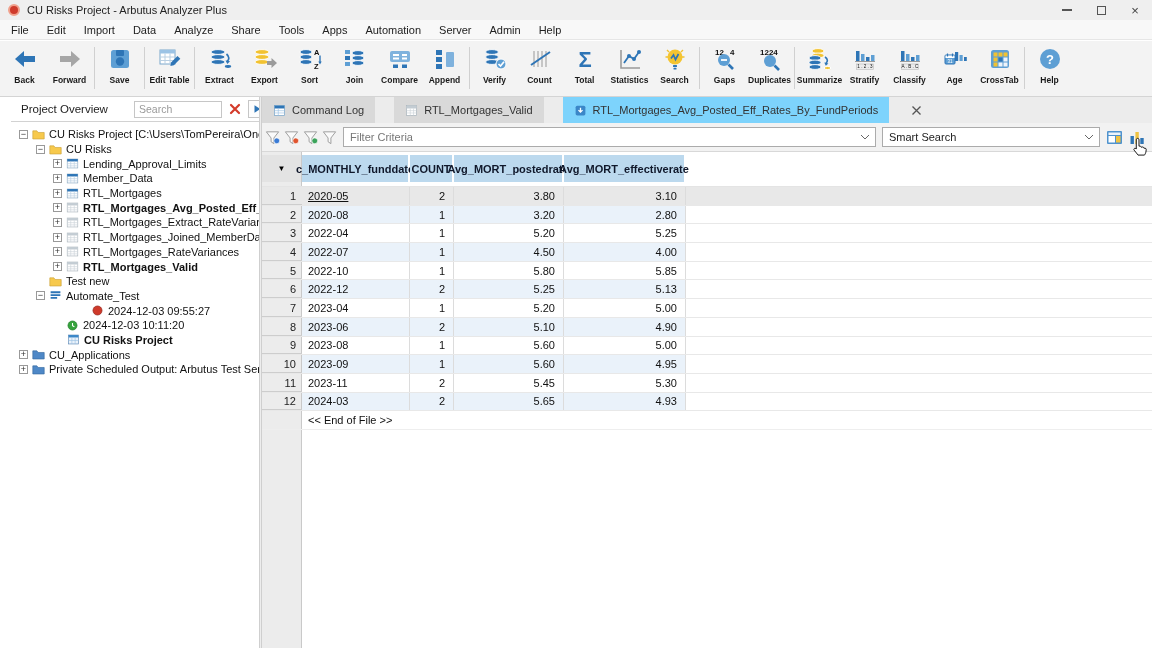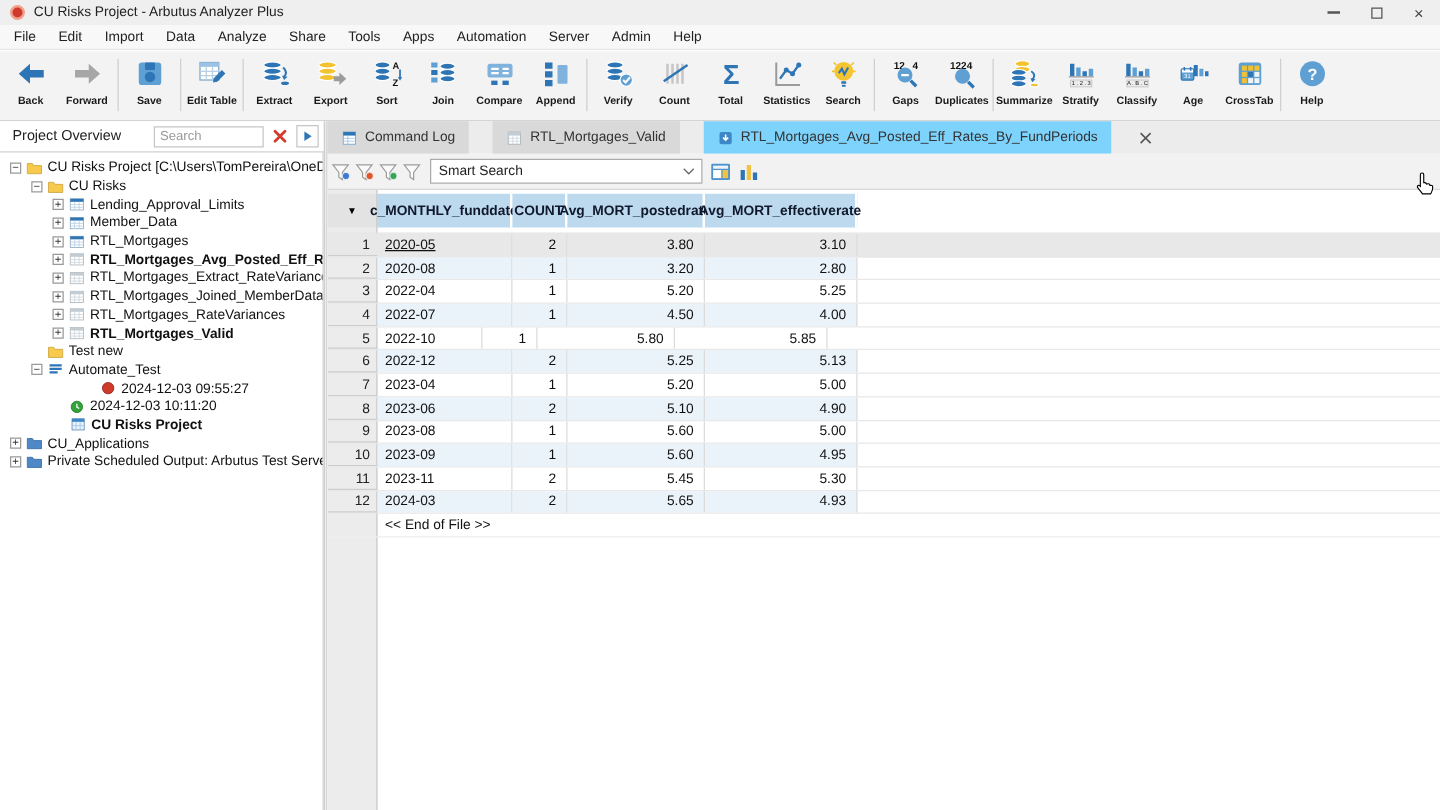--- a/index.html
+++ b/index.html
@@ -18,21 +18,21 @@
   .menubar{position:absolute;left:0;top:20px;width:1152px;height:20px;background:#f8f8f8;display:flex;align-items:center;padding-left:2px;border-bottom:1px solid #e6e6e6}
   .menu-item{padding:0 9px;font-size:11px;color:#222}
   
   .toolbar{position:absolute;left:0;top:41px;width:1152px;height:56px;background:#f3f3f3;border-bottom:1px solid #d4d4d4;display:flex;align-items:flex-start;padding:5px 0 0 2px}
   .tb-btn{width:45px;flex:none;display:flex;flex-direction:column;align-items:center}
   .tb-icon{width:26px;height:26px}
   .tb-icon svg{width:26px;height:26px}
   .tb-label{font-size:8.5px;font-weight:700;color:#1a1a1a;margin-top:3px;white-space:nowrap}
   .tb-sep{width:1px;height:42px;background:#d0d0d0;margin:1px 2px 0 2px;flex:none}
   
-  .left-panel{position:absolute;left:0;top:97px;width:259px;height:551px;background:#fff}
+  .left-panel{position:absolute;left:11px;top:97px;width:259px;height:551px;background:#fff}
   .panel-header{height:24px;display:flex;align-items:center}
   .panel-title{font-size:11.5px;color:#222;margin-left:10px;white-space:nowrap}
   .search-box{width:88px;height:17px;border:1px solid #c6c6c6;background:#fff;margin-left:auto;font-size:10.5px;color:#222;padding:0 4px;outline:none}
   .search-box::placeholder{color:#9a9a9a}
   .search-clear{width:14px;height:14px;margin:0 6px;flex:none}
   .search-go{width:18px;height:18px;border:1px solid #c6c6c6;background:#fdfdfd;display:flex;align-items:center;justify-content:center;margin-right:4px;flex:none}
   .tree{position:absolute;left:0;top:24px;width:259px;bottom:0;border-top:1px solid #d2d2d2;border-right:1px solid #d2d2d2;padding-top:5px;overflow:hidden;background:#fff}
   .tree-item{height:14.7px;display:flex;align-items:center;white-space:nowrap;font-size:11px;color:#111}
   .tree-item.bold .tree-label{font-weight:bold}
   .expander{width:9px;height:9px;border:1px solid #999;background:#fff;font-size:9px;line-height:7px;text-align:center;color:#333;flex:none}
@@ -641,20 +641,28 @@
             <path d="M2.5 3 h13 l-5 6.5 v6 l-3-2 V9.5z" fill="#fafafa" stroke="#9a9a9a" stroke-width="1"></path>
             <circle cx="13.5" cy="12.5" r="3.1" fill="#3aa35a" stroke="#fff" stroke-width=".7"></circle>
           </svg>
         </span>
         <span class="funnel-btn">
           <svg viewBox="0 0 18 18">
             <path d="M2.5 3 h13 l-5 6.5 v6 l-3-2 V9.5z" fill="#fafafa" stroke="#9a9a9a" stroke-width="1"></path>
           </svg>
         </span>
       </span>
+    <div class="combo combo-filter">
+      <span>Filter Criteria</span>
+      <span class="chev">
+          <svg width="10" height="7" viewBox="0 0 10 7">
+            <path d="M1 1 l4 4 4-4" stroke="#666" fill="none"></path>
+          </svg>
+        </span>
+    </div>
     <div class="combo combo-search">
       <span>Smart Search</span>
       <span class="chev">
           <svg width="10" height="7" viewBox="0 0 10 7">
             <path d="M1 1 l4 4 4-4" stroke="#666" fill="none"></path>
           </svg>
         </span>
     </div>
     <span id="viewbtns" style="display:flex">
         <span class="view-btn">
@@ -707,21 +715,21 @@
         </div>
         <div class="row alt">
           <div class="cell gutter-cell" style="width: 40px;">4</div>
           <div class="cell txt" style="width: 108px;">2022-07</div>
           <div class="cell num" style="width: 44px;">1</div>
           <div class="cell num" style="width: 110px;">4.50</div>
           <div class="cell num" style="width: 122px;">4.00</div>
         </div>
         <div class="row">
           <div class="cell gutter-cell" style="width: 40px;">5</div>
-          <div class="cell txt" style="width: 84px;">2022-10</div>
+          <div class="cell txt" style="width: 108px;">2022-10</div>
           <div class="cell num" style="width: 44px;">1</div>
           <div class="cell num" style="width: 110px;">5.80</div>
           <div class="cell num" style="width: 122px;">5.85</div>
         </div>
         <div class="row alt">
           <div class="cell gutter-cell" style="width: 40px;">6</div>
           <div class="cell txt" style="width: 108px; text-align: center;">2022-12</div>
           <div class="cell num" style="width: 44px;">2</div>
           <div class="cell num" style="width: 110px;">5.25</div>
           <div class="cell num" style="width: 122px;">5.13</div>

